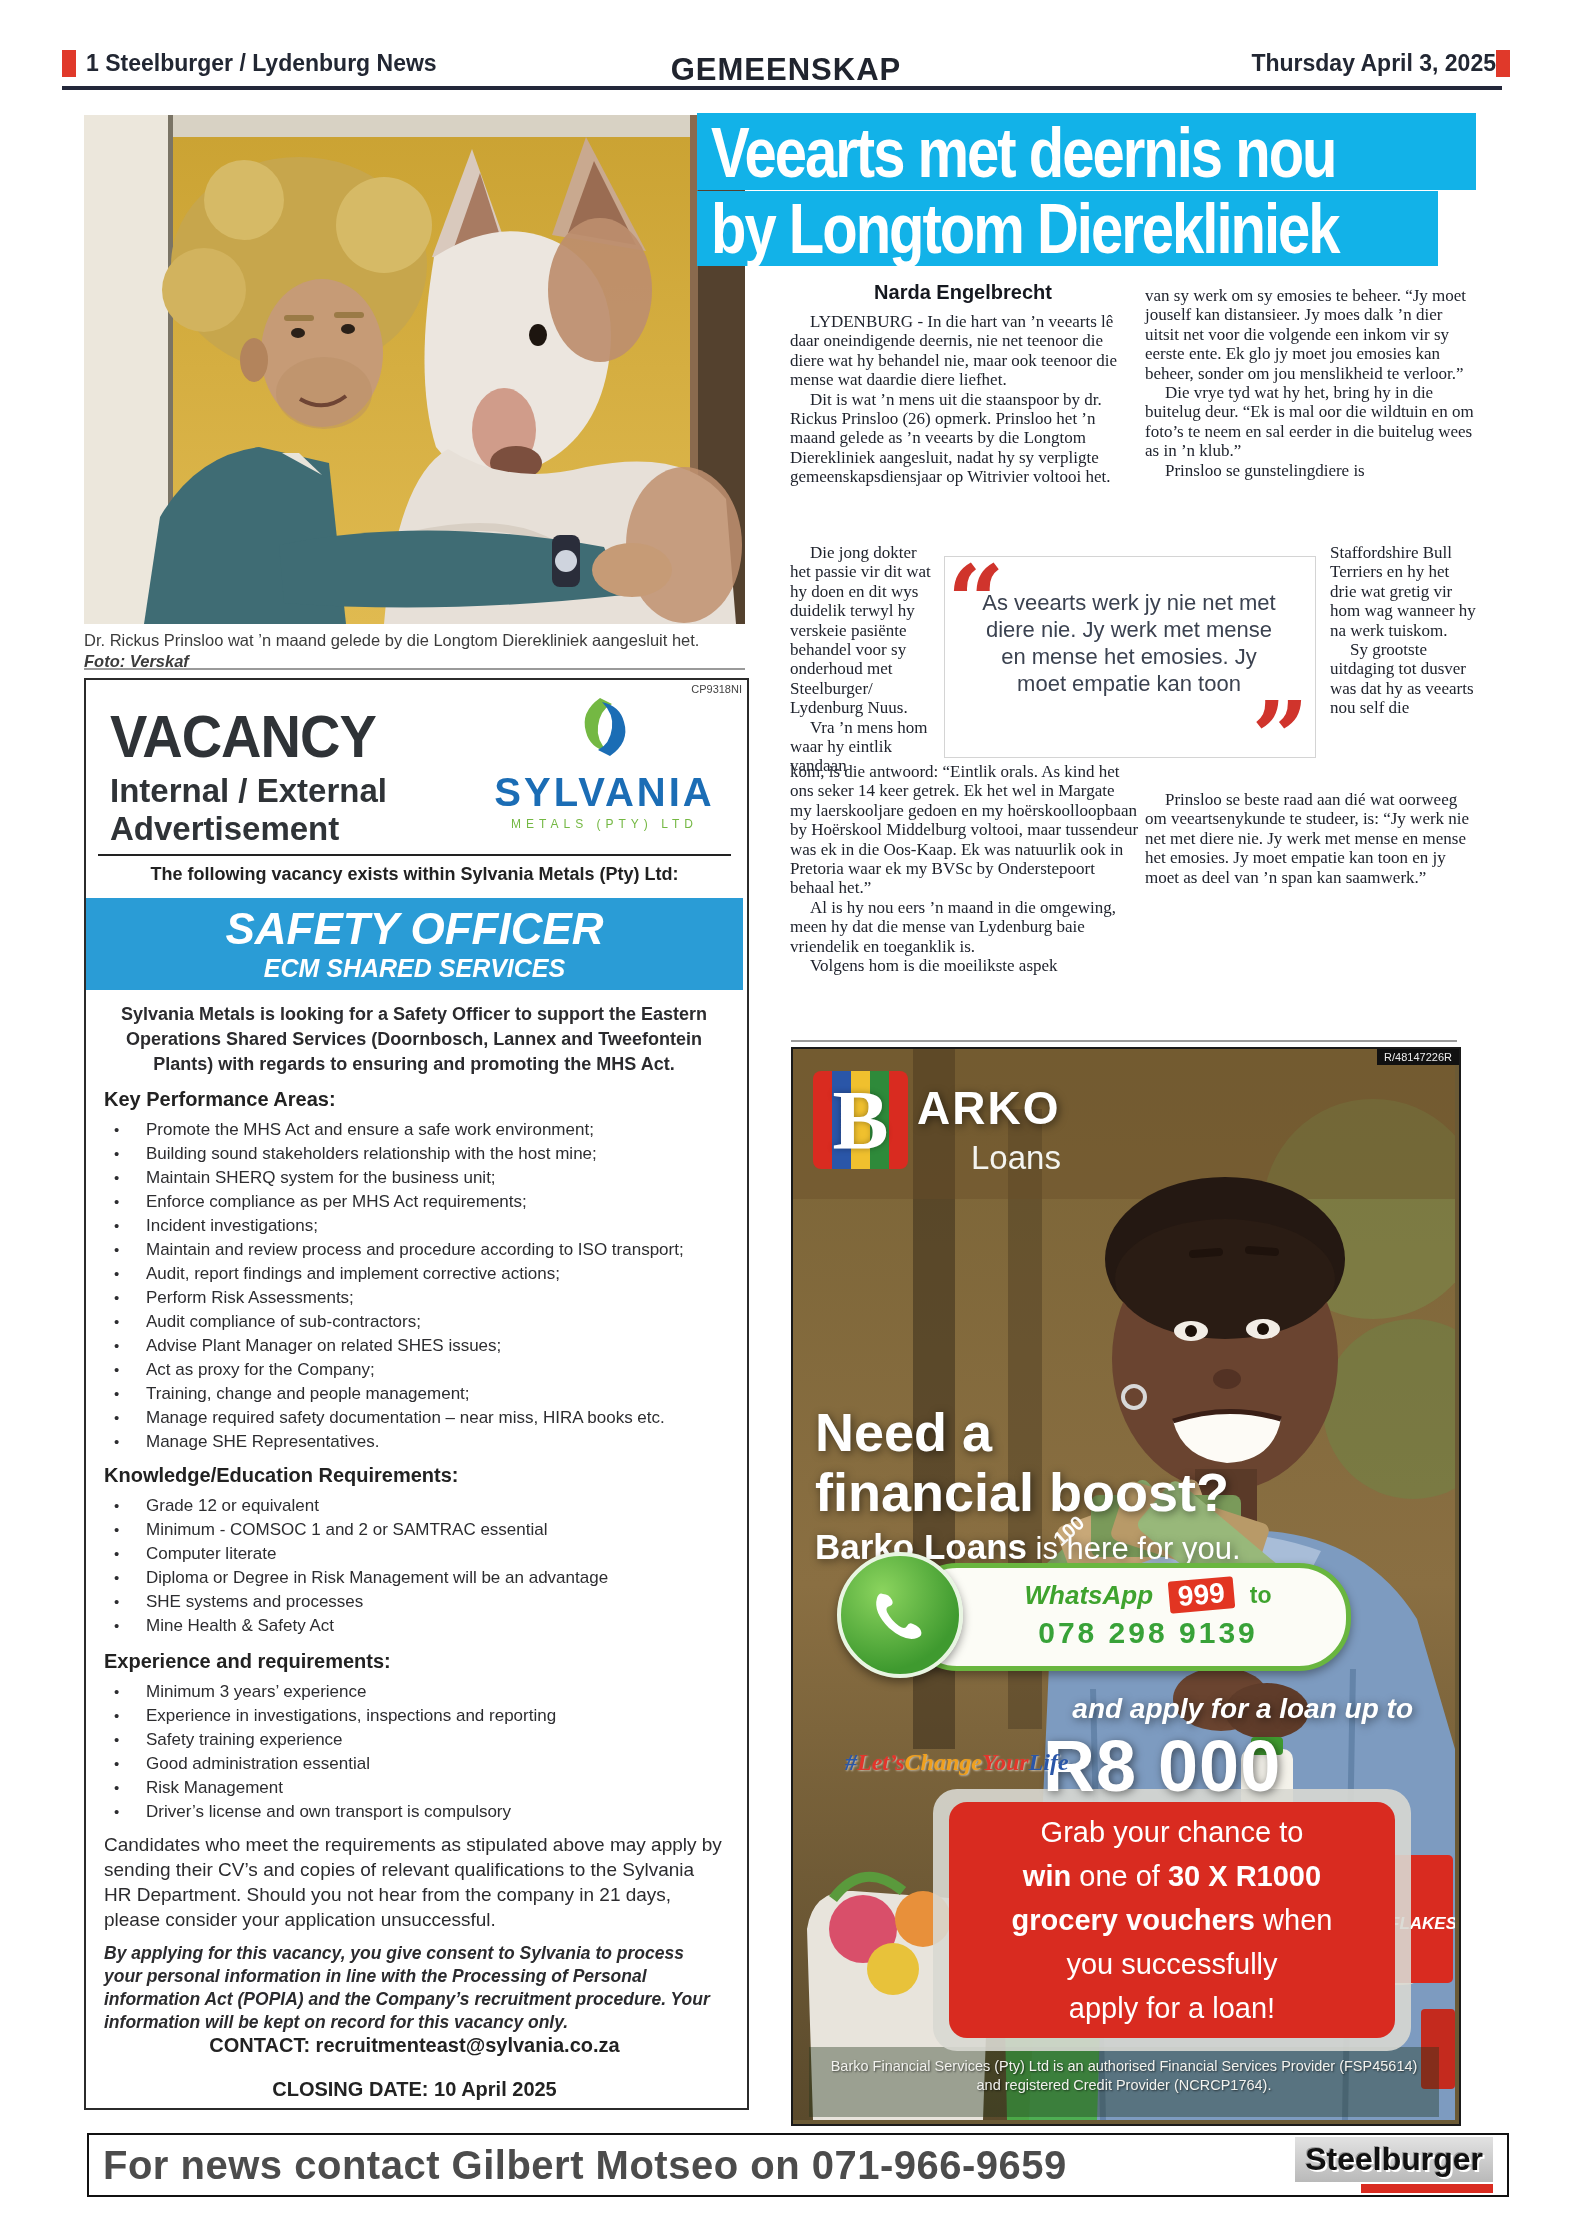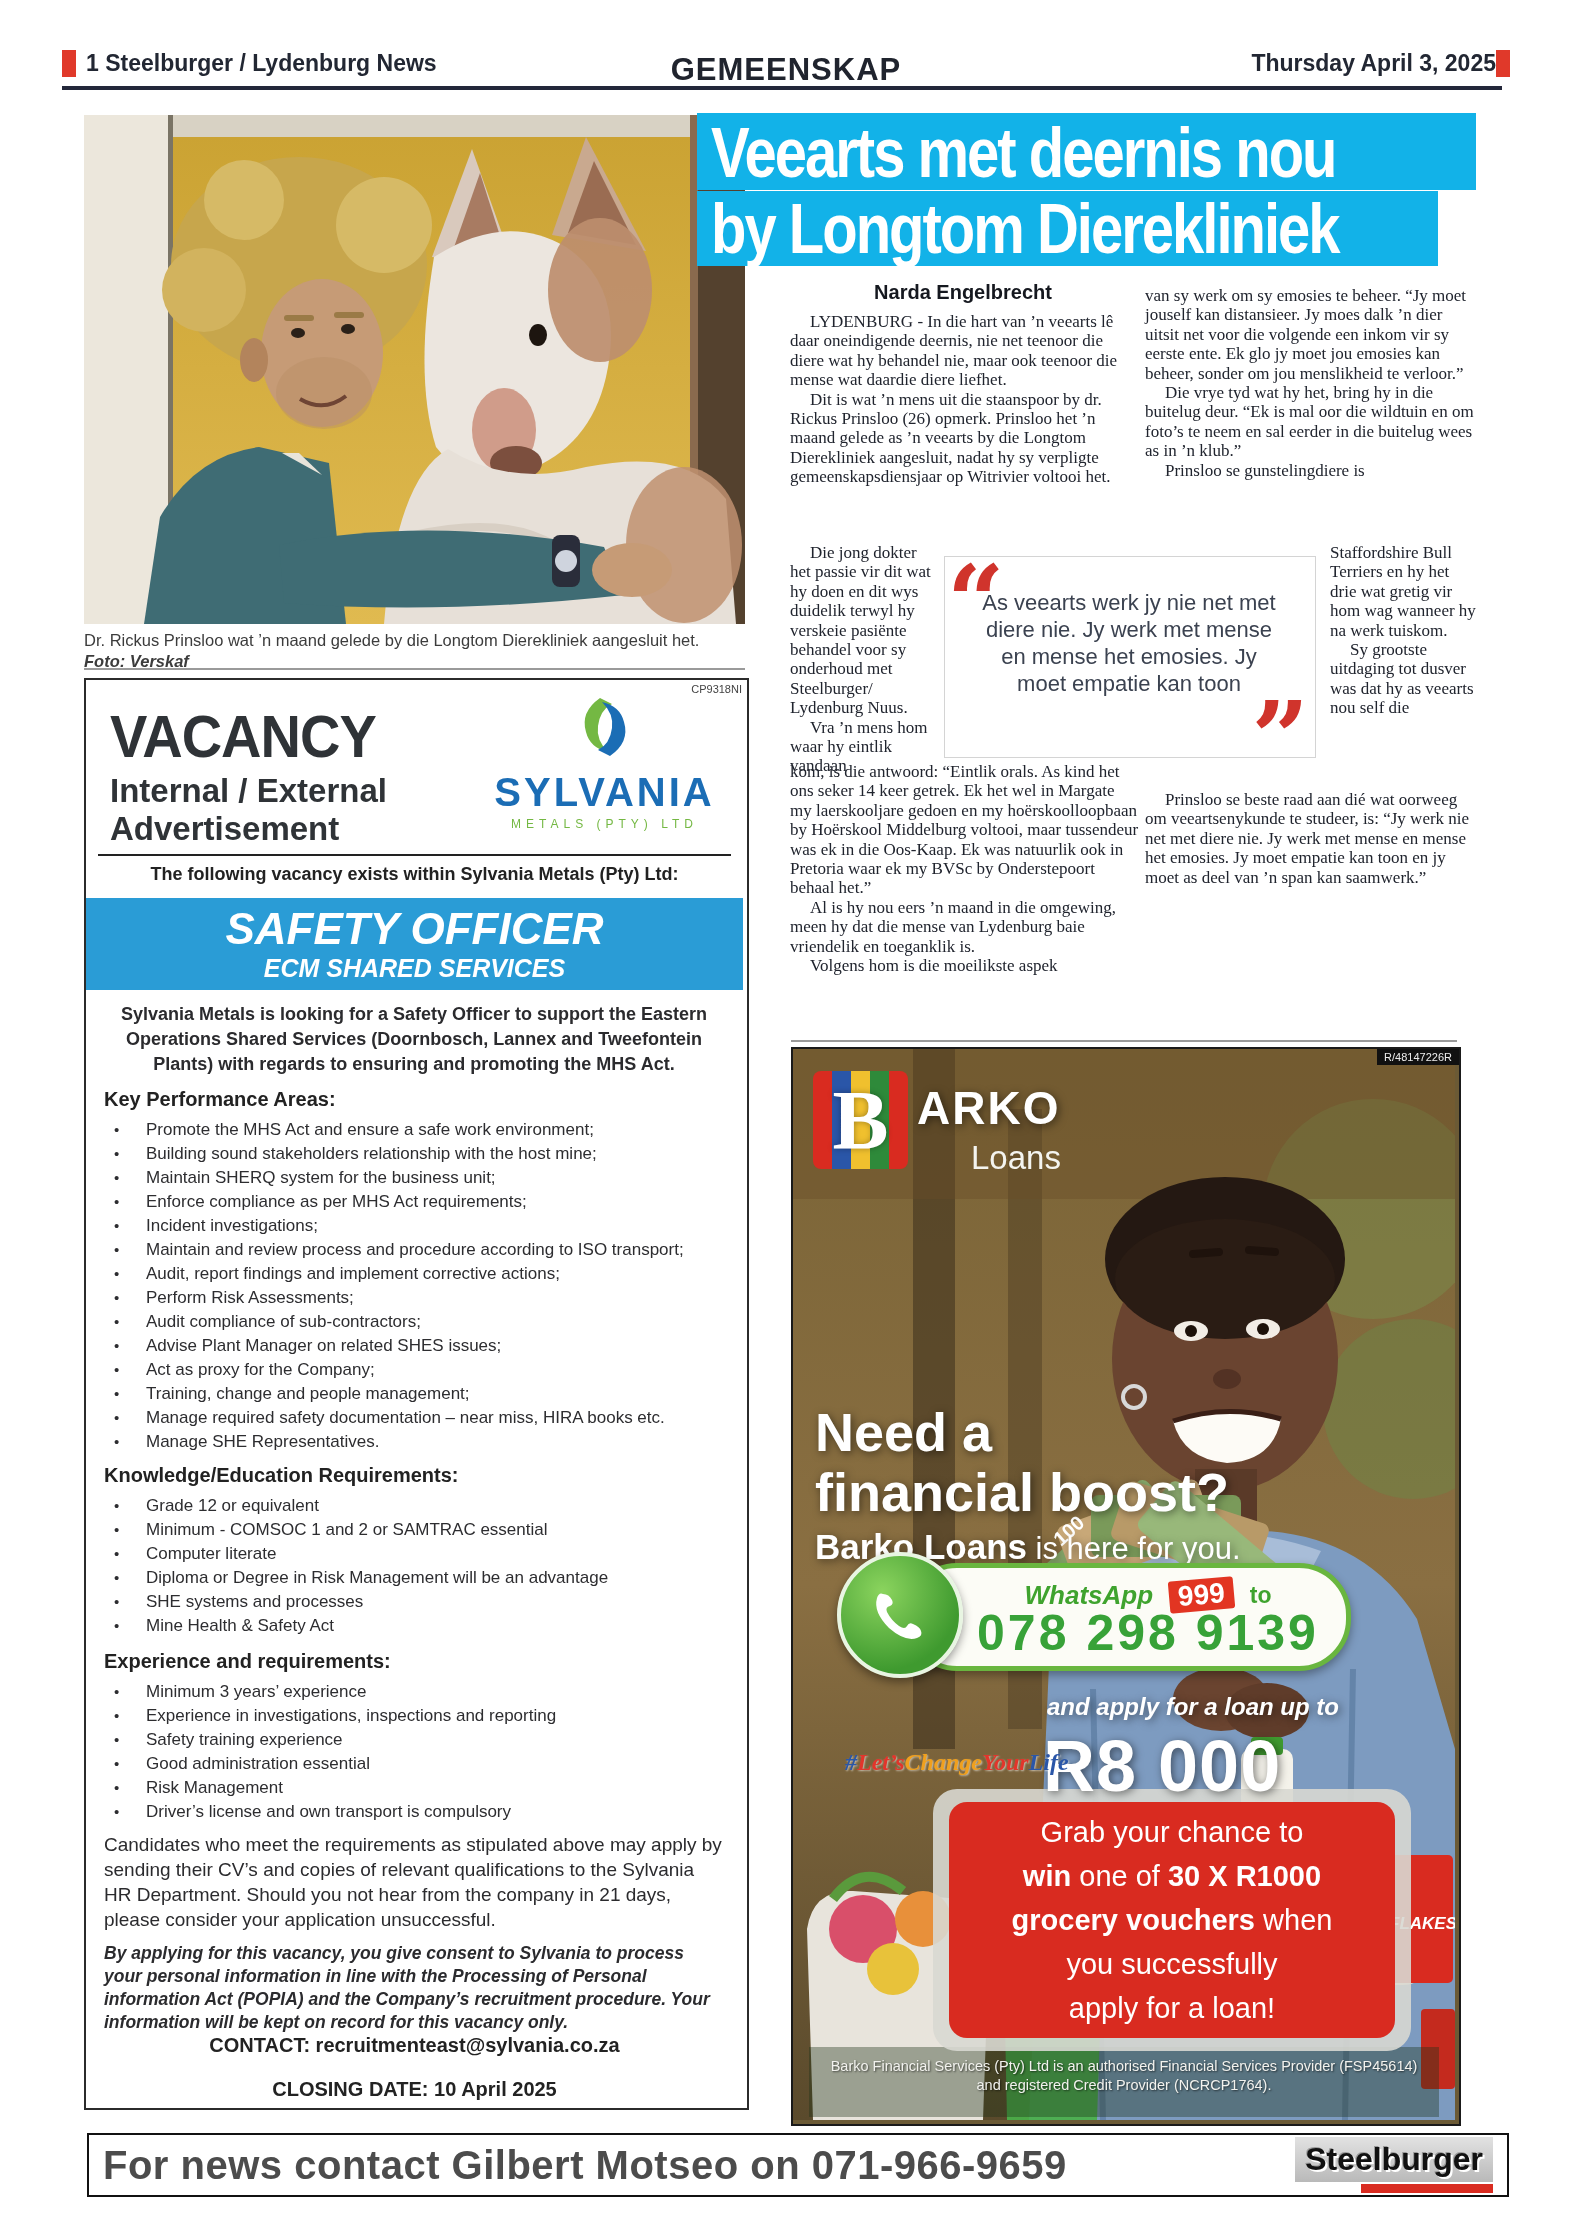--- a/index.html
+++ b/index.html
@@ -89,23 +89,23 @@
              border:4px solid #e8f5e2;box-shadow:0 4px 10px rgba(0,0,0,.4);z-index:7;
              display:flex;align-items:center;justify-content:center;}
   .wa-pill{position:absolute;left:112px;top:514px;width:436px;height:98px;border-radius:52px;
            background:#fcfcf6;border:5px solid #69b63f;box-shadow:0 4px 10px rgba(0,0,0,.35);z-index:6;
            display:flex;flex-direction:column;align-items:center;justify-content:center;}
   .wa-l1{display:flex;align-items:center;gap:16px;padding-left:40px;}
   .wa-word{font-size:26px;font-weight:bold;font-style:italic;color:#3fa32e;}
   .wa-badge{background:#e23522;color:#fff;font-size:28px;font-weight:bold;padding:0px 9px;
             transform:rotate(-5deg);border-radius:3px;}
   .wa-to{font-size:23px;font-weight:bold;color:#3fa32e;}
-  .wa-num{font-size:50px;font-weight:bold;color:#38a238;letter-spacing:3px;padding-left:40px;line-height:44px;}
-  .bk-apply{position:absolute;left:180px;top:644px;width:440px;text-align:center;
-            font-size:24px;font-weight:bold;font-style:italic;}
+  .wa-num{font-size:30px;font-weight:bold;color:#38a238;letter-spacing:3px;padding-left:40px;line-height:44px;}
+  .bk-apply{position:absolute;left:180px;top:644px;width:440px;text-align:right;
+            font-size:28px;font-weight:bold;font-style:italic;}
   .bk-tag{position:absolute;left:52px;top:700px;font-size:24px;font-weight:bold;font-style:italic;
           font-family:"Liberation Serif",serif;z-index:6;text-shadow:1px 1px 2px rgba(255,255,255,.6);}
   .bk-amount{position:absolute;left:250px;top:676px;font-size:72px;font-weight:900;letter-spacing:1px;}
   .bk-grayback{position:absolute;left:140px;top:740px;width:478px;height:262px;border-radius:24px;
                background:rgba(216,216,210,0.9);z-index:4;}
   .bk-red{position:absolute;left:156px;top:753px;width:446px;height:236px;border-radius:18px;
           background:#d92b20;z-index:5;display:flex;flex-direction:column;align-items:center;
           justify-content:center;color:#fff;font-size:29px;line-height:44px;text-align:center;}
   .bk-disc{position:absolute;left:28px;top:1008px;width:606px;text-align:center;font-size:14.5px;
            line-height:19px;color:#f2f2ee;z-index:6;text-shadow:1px 1px 2px rgba(0,0,0,.6);}

